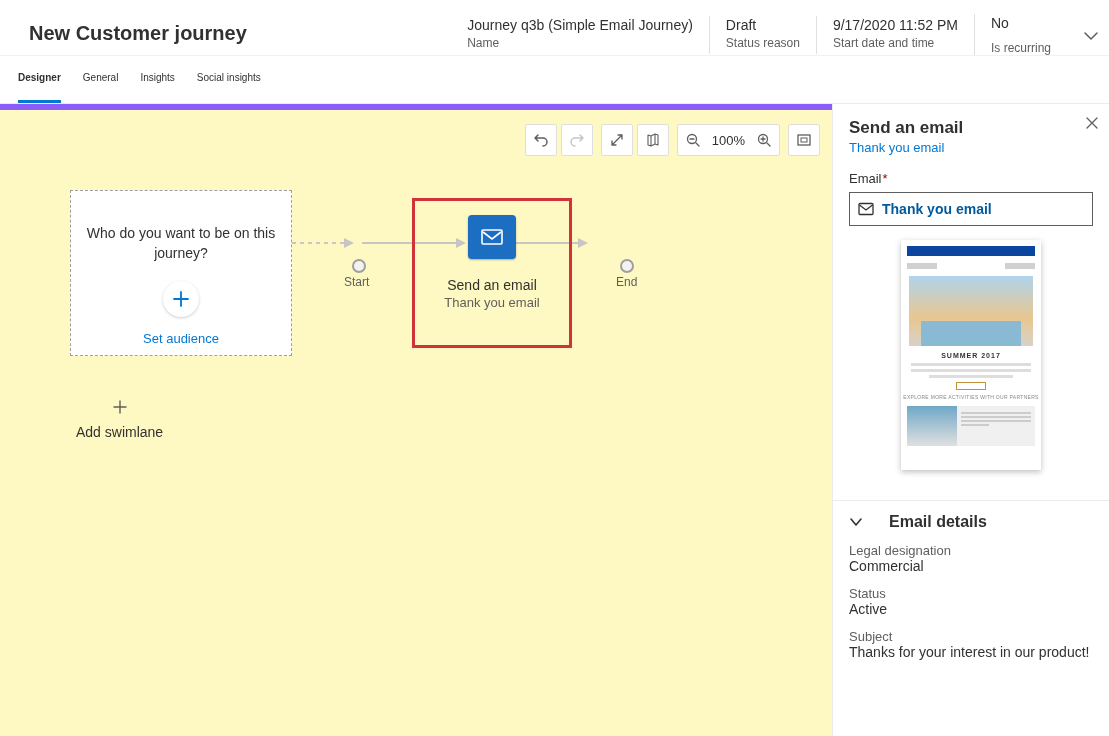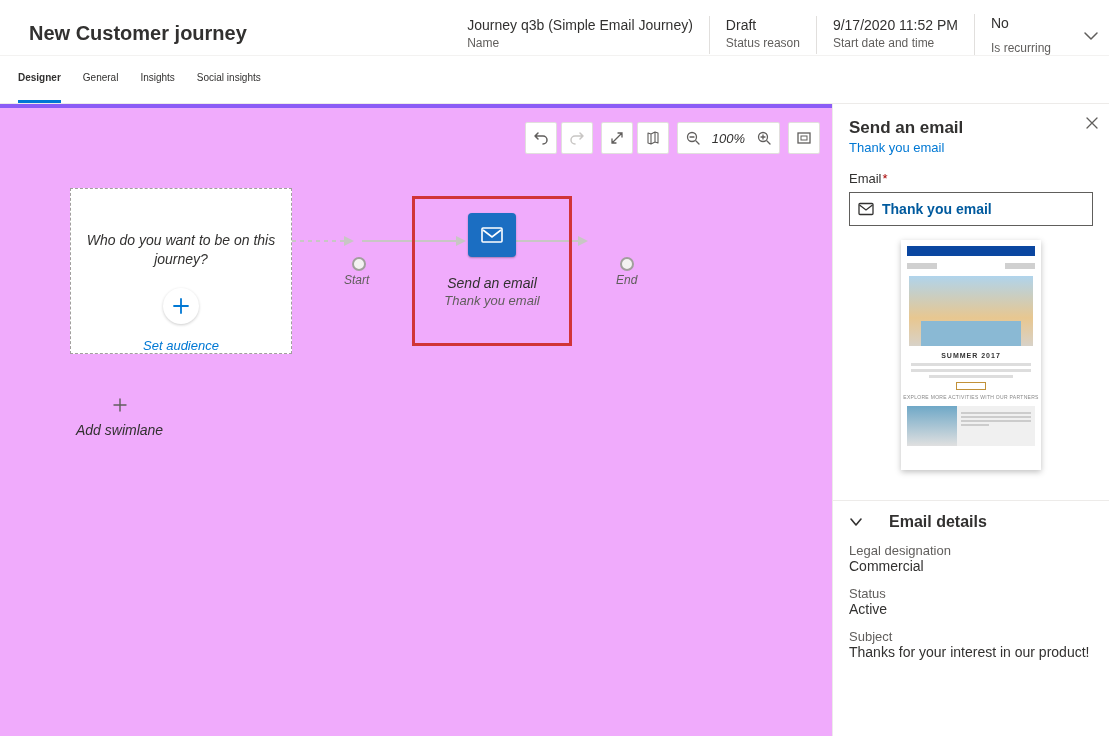--- a/index.html
+++ b/index.html
@@ -17,36 +17,36 @@
   .h-chevron { position:absolute; right:10px; top:28px; }
   .first-cell { border-left:none; }
 
   
   .tabs { display:flex; padding:12px 18px 0 18px; gap:22px; border-bottom:1px solid #edebe9; height:48px; }
   .tab { font-size:10px; color:#323130; padding:4px 0 10px 0; cursor:pointer; }
   .tab.active { font-weight:600; border-bottom:3px solid #0078d4; color:#323130; }
 
   
   .main { display:flex; height:calc(736px - 56px - 48px); }
-  .canvas-wrap { position:relative; flex:0 0 832px; background:#f0abfc; border-top:4px solid #8b5cf6;font-style:italic; }
+  .canvas-wrap { position:relative; flex:0 0 832px; background:#fef9c3; border-top:6px solid #8b5cf6; }
   .side { flex:1; background:#fff; border-left:1px solid #edebe9; display:flex; flex-direction:column; overflow:hidden; }
 
   
   .toolbar { position:absolute; top:14px; right:12px; display:flex; gap:8px; }
   .tgroup { display:flex; gap:4px; background:transparent; }
   .tbtn { background:#fff; border:1px solid #e1dfdd; height:32px; min-width:32px; display:flex; align-items:center; justify-content:center; border-radius:2px; cursor:pointer; }
   .tbtn svg { stroke:#605e5c; }
   .tbtn.disabled svg { stroke:#c8c6c4; }
   .zoom { display:flex; align-items:center; background:#fff; border:1px solid #e1dfdd; height:32px; border-radius:2px; }
   .zoom .zbtn { width:30px; height:100%; display:flex; align-items:center; justify-content:center; cursor:pointer; }
   .zoom .zlabel { font-size:13px; padding:0 4px; }
 
   
   .canvas { position:absolute; top:80px; left:70px; display:flex; align-items:center; }
-  .aud-box { width:222px; height:166px; border:1px dashed #a19f9d; background:#fff; display:flex; flex-direction:column; align-items:center; justify-content:flex-end; padding-top:24px; }
+  .aud-box { width:222px; height:166px; border:1px dashed #a19f9d; background:#fff; display:flex; flex-direction:column; align-items:center; justify-content:center; padding-top:24px; }
   .aud-text { font-size:14px; text-align:center; line-height:1.4; color:#323130; }
   .add-btn { margin-top:18px; width:36px; height:36px; border-radius:50%; background:#fff; box-shadow:0 1px 3px rgba(0,0,0,0.2); display:flex; align-items:center; justify-content:center; cursor:pointer; }
   .set-aud { margin-top:14px; font-size:13px; color:#0078d4; cursor:pointer; }
   .node-dot { width:14px; height:14px; border:2px solid #a19f9d; border-radius:50%; background:#f3f2f1; position:relative; }
   .node-label { font-size:12px; color:#605e5c; position:absolute; top:16px; left:-8px; }
 
   .tile-wrap { width:160px; height:150px; border:3px solid #d13438; display:flex; flex-direction:column; align-items:center; padding-top:12px; margin:0 24px; position:relative; z-index:2; background:transparent; }
   .tile { width:48px; height:44px; background:#1b6ec2; border-radius:4px; display:flex; align-items:center; justify-content:center; margin-top:2px; box-shadow:0 1px 2px rgba(0,0,0,0.3); cursor:move; }
   .tile svg { stroke:#fff; fill:none; }
   .tile-title { font-size:14px; color:#323130; margin-top:18px; }

